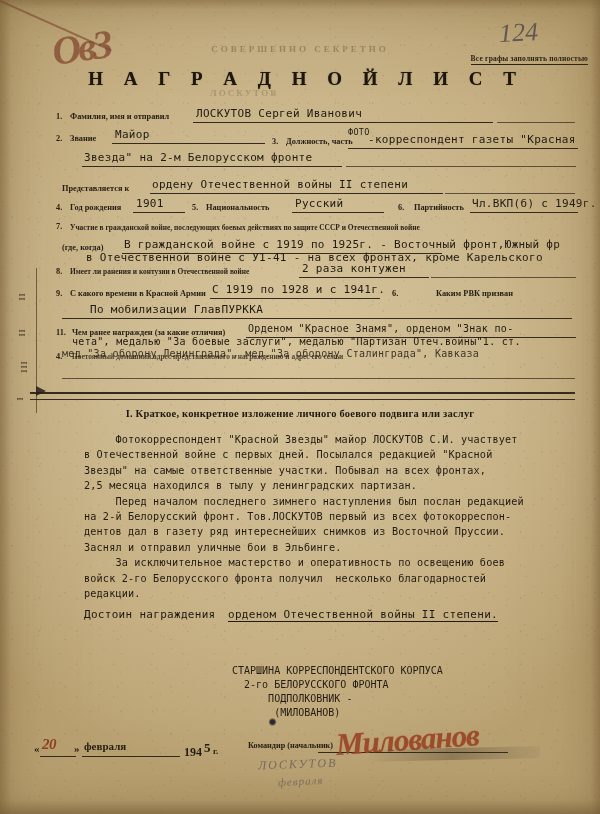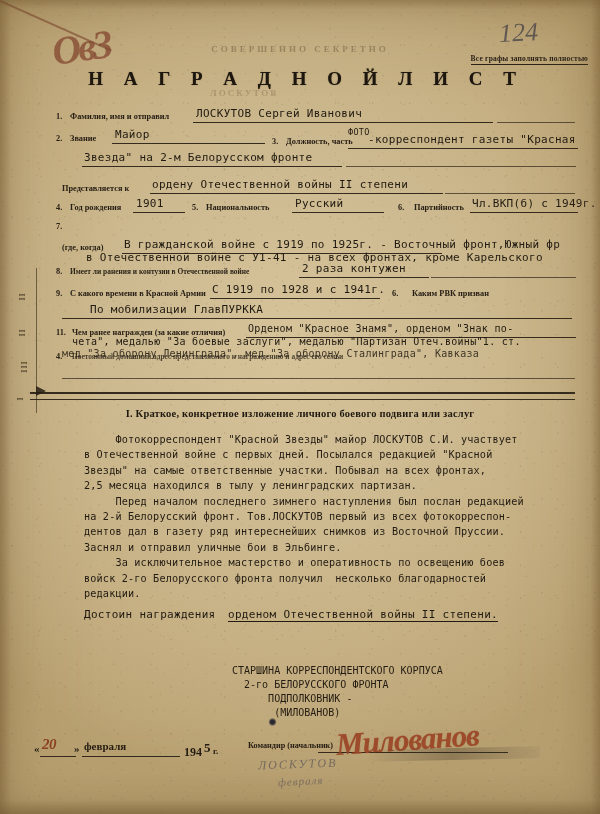--- a/index.html
+++ b/index.html
@@ -262,38 +262,39 @@
   <div class="abs lbl" style="left:206px; top:203px;">Национальность</div>
   <div class="abs val tw" style="left:295px; top:197px;">Русский</div>
   <div class="rule under" style="left:292px; top:212px; width:92px;"></div>
 
   <div class="abs lbl" style="left:398px; top:203px;">6.</div>
   <div class="abs lbl" style="left:414px; top:203px;">Партийность</div>
   <div class="abs val tw" style="left:472px; top:197px;">Чл.ВКП(б) с 1949г.</div>
   <div class="rule under" style="left:470px; top:212px; width:108px;"></div>
 
   <div class="abs lbl" style="left:56px; top:222px;">7.</div>
+  <div class="abs lbl-sm" style="left:70px; top:223px;">Участие в гражданской войне, последующих боевых действиях по защите СССР и Отечественной войне</div>
   <div class="abs lbl" style="left:62px; top:243px;">(где, когда)</div>
   <div class="abs val tw" style="left:124px; top:238px;">В гражданской войне с 1919 по 1925г. - Восточный фронт,Южный фр</div>
   <div class="rule under" style="left:122px; top:253px; width:320px;"></div>
   <div class="abs val tw" style="left:86px; top:251px;">в Отечественной войне с У1-41 - на всех фронтах, кроме Карельского</div>
 
   <div class="abs lbl" style="left:56px; top:267px;">8.</div>
   <div class="abs lbl-sm" style="left:70px; top:267px;">Имеет ли ранения и контузии в Отечественной войне</div>
   <div class="abs val tw" style="left:302px; top:262px;">2 раза контужен</div>
   <div class="rule under" style="left:299px; top:277px; width:130px;"></div>
   <div class="rule thin" style="left:431px; top:277px; width:145px;"></div>
 
   <div class="abs lbl" style="left:56px; top:289px;">9.</div>
   <div class="abs lbl" style="left:70px; top:289px;">С какого времени в Красной Армии</div>
   <div class="abs val tw" style="left:212px; top:283px;">С 1919 по 1928 и с 1941г.</div>
   <div class="rule under" style="left:210px; top:298px; width:170px;"></div>
 
   <div class="abs lbl" style="left:392px; top:289px;">6.</div>
-  <div class="abs lbl" style="left:412px; top:289px;">Каким РВК призван</div>
+  <div class="abs lbl" style="left:436px; top:289px;">Каким РВК призван</div>
   <div class="abs val tw" style="left:90px; top:303px;">По мобилизации ГлавПУРККА</div>
   <div class="rule under" style="left:62px; top:318px; width:510px;"></div>
 
   <div class="abs lbl" style="left:56px; top:328px;">11.</div>
   <div class="abs lbl" style="left:72px; top:328px;">Чем ранее награжден (за какие отличия)</div>
   <div class="abs val-sm tw" style="left:248px; top:323px;">Орденом "Красное Знамя", орденом "Знак по-</div>
   <div class="rule under" style="left:246px; top:337px; width:330px;"></div>
   <div class="abs val-sm tw" style="left:72px; top:336px;">чета", медалью "За боевые заслуги", медалью "Партизан Отеч.войны"1. ст.</div>
   <div class="abs val-sm tw" style="left:62px; top:348px; opacity:.85;">мед."За оборону Ленинграда", мед."За оборону Сталинграда", Кавказа</div>
 

